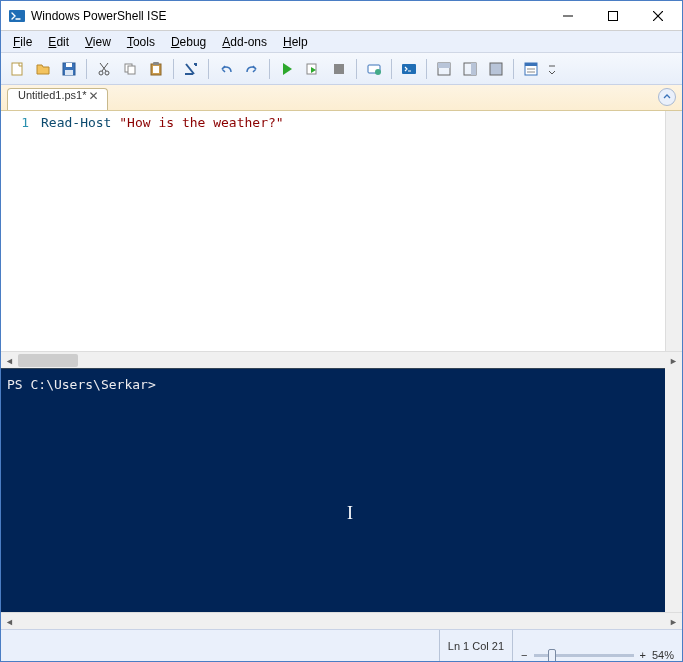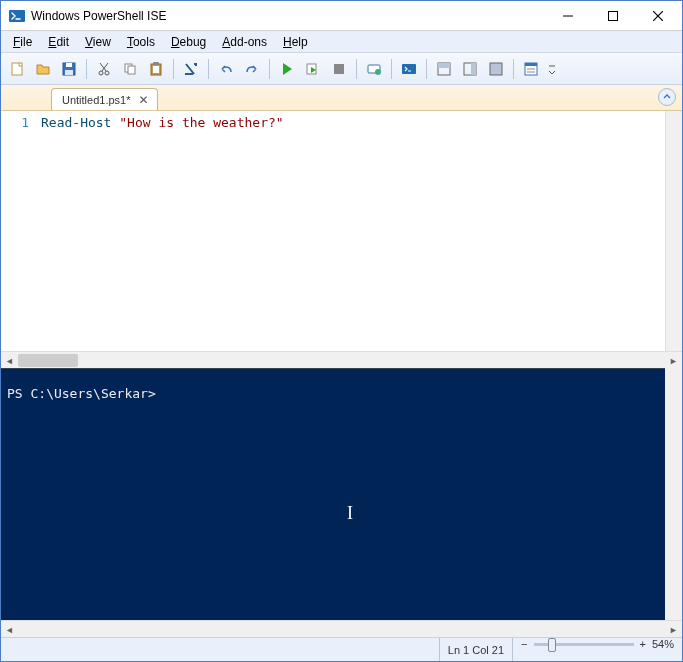--- a/index.html
+++ b/index.html
@@ -9,39 +9,39 @@
 .titlebar .title { flex: 1; font-size: 12px; color: #000; }
 .titlebar .win-buttons { display: flex; }
 .titlebar .win-btn { width: 45px; height: 29px; display: flex; align-items: center; justify-content: center; cursor: pointer; }
 .menubar { height: 22px; background: #eaf0fb; display: flex; align-items: center; padding: 0 4px; border-bottom: 1px solid #d0d7e5; }
 .menubar .menu-item { padding: 2px 8px; cursor: pointer; font-size: 12px; color: #000; }
 .menubar .menu-item .ul { text-decoration: underline; }
 .toolbar { height: 32px; background: linear-gradient(#f5f8fd, #e8effa); display: flex; align-items: center; padding: 0 4px; border-bottom: 1px solid #c8d2e6; gap: 2px; }
 .toolbar .tb-btn { width: 24px; height: 24px; display: flex; align-items: center; justify-content: center; cursor: pointer; border-radius: 2px; }
 .toolbar .sep { width: 1px; height: 20px; background: #b8c4d8; margin: 0 3px; }
 .tabbar { height: 26px; background: linear-gradient(#fdf4e3, #fceed2); display: flex; align-items: flex-end; padding: 0 6px; border-bottom: 1px solid #d9c99a; position: relative; }
-.tabbar .tab { height: 22px; background: #fff; border: 1px solid #c8b98c; border-bottom: none; border-radius: 4px 4px 0 0; padding: 0 6px 0 10px; display: flex; align-items: center; font-size: 11px; color: #333; gap: 6px; cursor: pointer; margin-left: 44px; }
+.tabbar .tab { height: 22px; background: #fff; border: 1px solid #c8b98c; border-bottom: none; border-radius: 4px 4px 0 0; padding: 0 6px 0 10px; display: flex; font-size: 11px; color: #333; cursor: pointer; }
 .tabbar .tab .close-x { font-size: 12px; color: #555; cursor: pointer; padding: 0 2px; }
 .tabbar .collapse-btn { position: absolute; right: 6px; top: 3px; width: 18px; height: 18px; border: 1px solid #a9b9d2; border-radius: 50%; background: #eaf0fb; display: flex; align-items: center; justify-content: center; cursor: pointer; }
 .editor { flex: 0 0 240px; display: flex; background: #fff; position: relative; overflow: hidden; }
 .editor .gutter { width: 36px; text-align: right; padding: 4px 8px 0 0; color: #2b91af; font-family: Consolas, monospace; font-size: 13px; user-select: none; }
 .editor .code { flex: 1; padding: 4px 0 0 4px; font-family: Consolas, monospace; font-size: 13px; white-space: pre; }
 .editor .code .cmd { color: #0c4a6e; }
 .editor .code .str { color: #8b0000; }
 .editor .vscroll { width: 17px; background: #f0f0f0; border-left: 1px solid #ddd; }
 .hscroll { height: 17px; background: #f0f0f0; border-top: 1px solid #ddd; position: relative; }
 .hscroll .thumb { position: absolute; left: 17px; top: 2px; width: 60px; height: 13px; background: #cdcdcd; border-radius: 2px; }
 .hscroll .arrow { position: absolute; width: 17px; height: 17px; top: 0; display: flex; align-items: center; justify-content: center; color: #606060; font-size: 9px; }
 .hscroll .arrow.right { right: 0; }
-.console { flex: 1; background: #012456; color: #eeedf0; font-family: Consolas, "Lucida Console", monospace; font-size: 13px; padding: 17px 6px; position: relative; cursor: text; border-top: 1px solid #345; }
+.console { flex: 1; background: #012456; color: #eeedf0; font-family: Consolas, "Lucida Console", monospace; font-size: 13px; padding: 8px 6px; position: relative; cursor: text; border-top: 1px solid #345; }
 .console .prompt { white-space: pre; }
 .console .ibeam { position: absolute; left: 346px; top: 134px; color: #fff; font-family: serif; font-size: 18px; }
 .console-vscroll { width: 17px; background: #f0f0f0; }
 .console-wrap { display: flex; flex: 1; min-height: 0; }
-.statusbar { height: 24px; background: #eaf0fb; border-top: 1px solid #c8d2e6; display: flex; align-items: flex-start; padding: 0 8px; font-size: 11px; color: #333; }
+.statusbar { height: 32px; background: #eaf0fb; border-top: 1px solid #c8d2e6; display: flex; align-items: flex-end; padding: 0 8px; font-size: 11px; color: #333; }
 .statusbar .spacer { flex: 1; }
 .statusbar .ln-col { border-left: 1px solid #b8c4d8; border-right: 1px solid #b8c4d8; padding: 0 8px; height: 100%; display: flex; align-items: center; }
 .statusbar .zoom { display: flex; align-items: center; gap: 6px; margin-left: 8px; }
 .statusbar .zoom .track { width: 100px; height: 3px; background: #b8c4d8; position: relative; }
 .statusbar .zoom .thumb { position: absolute; left: 14px; top: -5px; width: 8px; height: 14px; background: #eaf0fb; border: 1px solid #7a8aa3; border-radius: 2px; }
 svg { display: block; }
 </style>
 </head>
 <body>
 

